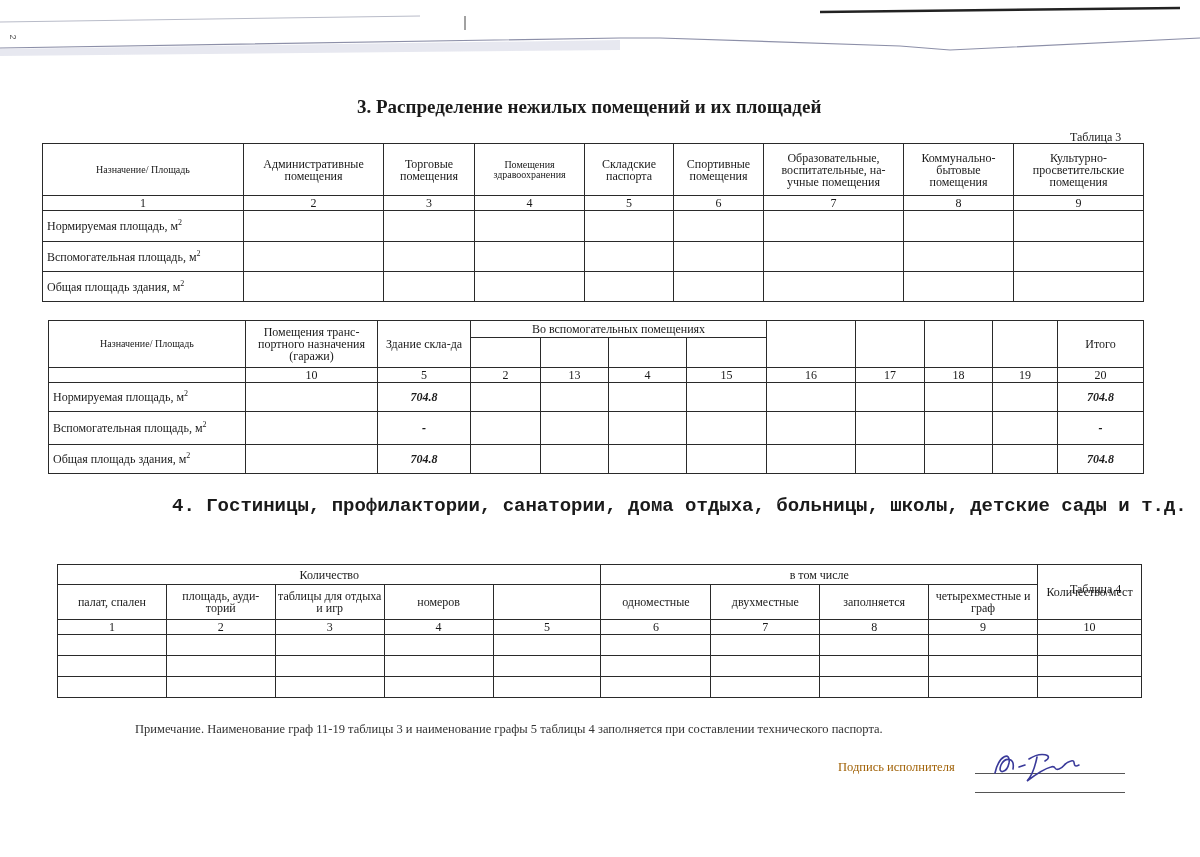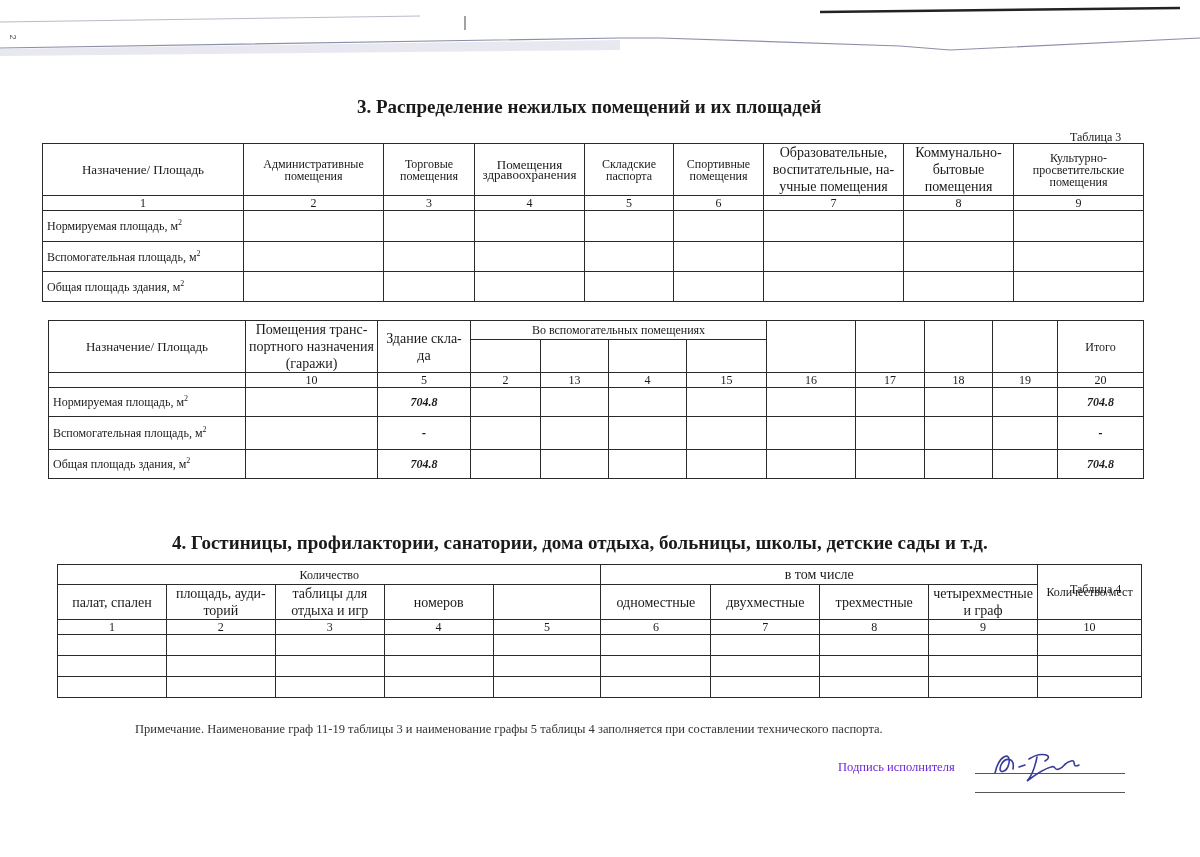--- a/index.html
+++ b/index.html
@@ -22,30 +22,30 @@
     .tlabel {
       position: absolute; font-size: 12px; white-space: nowrap;
     }
     table {
       position: absolute; border-collapse: collapse; table-layout: fixed;
     }
     td {
       border: 1px solid #2a2a2a; padding: 0 2px; text-align: center;
       vertical-align: middle; font-size: 12px; line-height: 12px; overflow: hidden;
     }
-    td.small { font-size: 14px; line-height: 17px; }
-    td.tiny { font-size: 13px; line-height: 10px; margin-left: 32px; }
+    td.small { font-size: 12px; line-height: 12px; }
+    td.tiny { font-size: 10px; line-height: 10px; margin-left: 32px; }
     td.rowh { text-align: left; padding-left: 4px; font-size: 12px; }
     td.val { font-style: italic; font-weight: bold; font-size: 12px; }
     sup { font-size: 8px; line-height: 0; }
     .note {
       position: absolute; left: 135px; top: 722px; font-size: 12.5px; white-space: nowrap; color: #333;
     }
     .sig-label {
-      position: absolute; left: 838px; top: 760px; font-size: 12.5px; color: #6d28d9; white-space: nowrap;
+      position: absolute; left: 838px; top: 760px; font-size: 12.5px; color: #a16207; white-space: nowrap;
     }
     .sig-line1 { position: absolute; left: 975px; top: 773px; width: 150px; border-top: 1px solid #555; }
     .sig-line2 { position: absolute; left: 975px; top: 792px; width: 150px; border-top: 1px solid #555; }
     .signature { position: absolute; left: 985px; top: 745px; width: 120px; height: 40px; }
   </style>
 </head>
 <body>
 
 <svg class="scan-top" viewBox="0 0 1200 60">
   <path d="M0 48 L620 38 L660 38 L900 46 L950 50 L1200 38" stroke="#8c8fa8" stroke-width="1.2" fill="none"></path>
@@ -215,21 +215,21 @@
     <td></td>
     <td></td>
     <td></td>
     <td></td>
     <td></td>
     <td class="val">704.8</td>
   </tr>
 </tbody>
   </table>
 
-<div class="title" style="left:172px; top:532px;">4. Гостиницы, профилактории, санатории, дома отдыха, больницы, школы, детские сады и т.д.</div>
+<div class="title" style="left:172px; top:495px;font-family:Liberation Mono, monospace;">4. Гостиницы, профилактории, санатории, дома отдыха, больницы, школы, детские сады и т.д.</div>
 <div class="tlabel" style="left:1070px; top:582px;text-align:center;">Таблица 4</div>
 
 <table style="left:57px; top:564px; width:1085px;">
   <colgroup>
     <col style="width:108px">
       <col style="width:108px">
       <col style="width:108px">
       <col style="width:108px">
       <col style="width:107px">
     <col style="width:109px">
@@ -245,21 +245,21 @@
     <td rowspan="2">Количество мест</td>
   </tr>
   <tr style="height:35px">
     <td class="small">палат, спален</td>
     <td class="small">площадь, ауди-торий</td>
     <td class="small">таблицы для отдыха и игр</td>
     <td class="small">номеров</td>
     <td class="small"></td>
     <td class="small">одноместные</td>
     <td class="small">двухместные</td>
-    <td class="small">трехместные</td>
+    <td class="small">заполняется</td>
     <td class="small">четырехместные и граф</td>
   </tr>
   <tr style="height:15px">
     <td>1</td>
     <td>2</td>
     <td>3</td>
     <td>4</td>
     <td>5</td>
     <td>6</td>
     <td>7</td>

